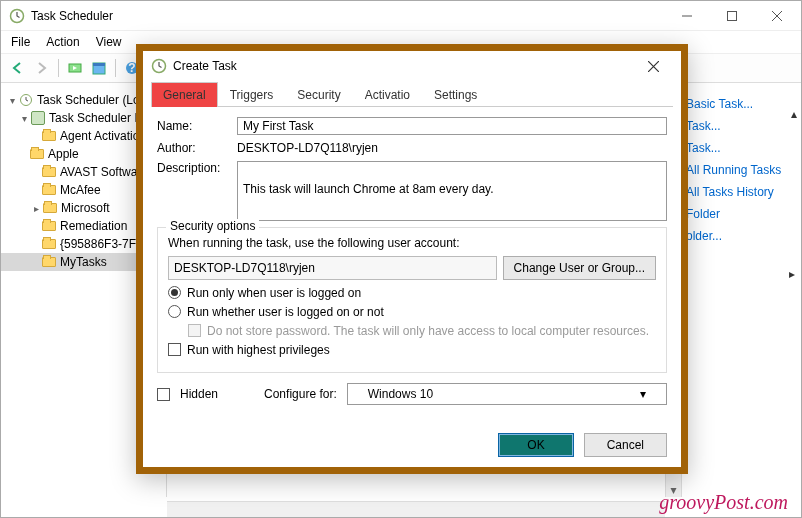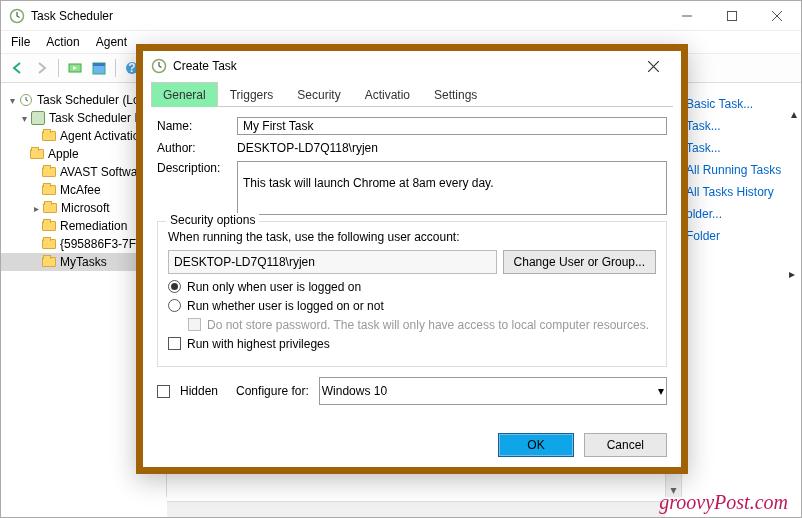--- a/index.html
+++ b/index.html
@@ -35,42 +35,42 @@
   .watermark { position:absolute; right:14px; bottom:4px; font-family: Georgia, serif; font-size: 20px; color:#be185d; font-style: italic; }
 
   
   .dialog { position: absolute; left: 136px; top: 44px; width: 552px; height: 430px; background: #fff; border: 7px solid #a16207; box-shadow: 0 6px 24px rgba(0,0,0,0.25); }
   .dlg-title { height: 30px; display:flex; align-items:center; padding: 0 8px; }
   .dlg-title .clock-icon { width:16px; height:16px; margin-right:6px; }
   .dlg-title .t { flex:1; }
   .dlg-close { width:40px; height:28px; display:flex; align-items:center; justify-content:center; color:#333; }
   .tabs { display:flex; border-bottom:1px solid #ccc; margin: 0 8px; }
   .tab { padding: 5px 11px; border:1px solid transparent; border-bottom:none; position:relative; top:1px; color:#333; }
-  .tab.active { border-color:#ccc; background:#86efac; border-top:1px solid #ccc; }
+  .tab.active { border-color:#ccc; background:#ef4444; border-top:1px solid #ccc; }
   .dlg-body { padding: 10px 14px 8px 14px; }
   .field { display:flex; align-items:center; margin-bottom:6px; }
   .field .lbl { width: 80px; }
   .tinput { flex:1; border:1px solid #999; padding:3px 5px; background:#fff; height:18px; }
   .loc { flex:1; background:#f3f3f3; border:1px solid #e9e9e9; padding:3px 5px; height:22px; }
-  .desc { flex:1; border:1px solid #999; padding:14px 5px; height:54px; resize:none; font:inherit; }
+  .desc { flex:1; border:1px solid #999; padding:20px 5px; height:60px; resize:none; font:inherit; }
   .group { border:1px solid #ddd; padding: 8px 10px 10px 10px; margin-top:6px; position:relative; }
   .group .legend { position:absolute; top:-9px; left:8px; background:#fff; padding:0 4px; }
   .acct-row { display:flex; gap:6px; margin:6px 0; }
   .acct { flex:1; border:1px solid #bbb; background:#f7f7f7; padding:3px 5px; height:24px; display:flex; align-items:center; }
   .btn { border:1px solid #adadad; background:#e9e9e9; padding:3px 10px; height:24px; display:flex; align-items:center; }
   .radio-row, .chk-row { display:flex; align-items:flex-start; gap:6px; margin:5px 0; }
   .radio { width:13px; height:13px; border:1px solid #555; border-radius:50%; display:flex; align-items:center; justify-content:center; }
   .radio.checked::after { content:""; width:7px; height:7px; background:#333; border-radius:50%; }
   .chk { width:13px; height:13px; border:1px solid #555; background:#fff; }
   .chk.disabled { border-color:#bbb; background:#f4f4f4; }
   .disabled-text { color:#9a9a9a; }
   .bottom-row { display:flex; align-items:center; gap:10px; margin-top:10px; }
-  .select { flex:1; border:1px solid #999; height:28px; display:flex; align-items:center; justify-content:space-between; padding:0 2px; background:#fff; }
+  .select { flex:1; border:1px solid #999; height:22px; display:flex; align-items:center; justify-content:space-between; padding:0 20px; background:#fff; }
   .dlg-footer { position:absolute; bottom:10px; right:14px; display:flex; gap:10px; }
-  .btn-primary { border:1px solid #0a64a4; background:#0ea5e9; padding:3px 28px; height:24px; display:flex; align-items:center; box-shadow: inset 0 0 0 1px #7fb7e0; }
+  .btn-primary { border:1px solid #0a64a4; background:#0f766e; padding:3px 28px; height:24px; display:flex; align-items:center; box-shadow: inset 0 0 0 1px #7fb7e0; }
   .btn-default { border:1px solid #adadad; background:#e9e9e9; padding:3px 22px; height:24px; display:flex; align-items:center; }
   svg { display:block; }
 </style>
 </head>
 <body>
 
 <div class="main-window">
   <div class="main-titlebar">
     <span class="clock-icon">
       <svg width="16" height="16" viewBox="0 0 16 16">
@@ -94,21 +94,21 @@
           <svg width="10" height="10">
             <path d="M0 0l10 10M10 0L0 10" stroke="#555"></path>
           </svg>
         </div>
     </div>
   </div>
 
   <div class="menubar">
     <span>File</span>
     <span>Action</span>
-    <span>Agent</span>
+    <span>View</span>
   </div>
 
   <div class="toolbar">
     <div class="tbtn">
         <svg width="14" height="14">
           <path d="M9 2L3 7l6 5" fill="none" stroke="#2a7" stroke-width="2"></path>
         </svg>
       </div>
     <div class="tbtn">
         <svg width="14" height="14">
@@ -215,22 +215,22 @@
       </div>
     </div>
 
     <div class="actions">
       <span class="tri">▴</span>
       <div class="arow">Basic Task...</div>
       <div class="arow">Task...</div>
       <div class="arow">Task...</div>
       <div class="arow">All Running Tasks</div>
       <div class="arow">All Tasks History</div>
+      <div class="arow">Folder</div>
       <div class="arow">older...</div>
-      <div class="arow">Folder</div>
       <div style="position:absolute; right:6px; top:180px; color:#333">▸</div>
     </div>
   </div>
 
   <div class="hscroll" style="left:166px; right:136px;"></div>
 </div>
 
 <div class="dialog">
   <div class="dlg-title">
     <span class="clock-icon">
@@ -290,21 +290,21 @@
       </div>
       <div class="chk-row">
         <span class="chk"></span>
         <span>Run with highest privileges</span>
       </div>
     </div>
 
     <div class="bottom-row">
       <span class="chk"></span>
       <span>Hidden</span>
-      <span style="margin-left:8px">Configure for:</span>
+      <span style="margin-left:36px">Configure for:</span>
       <div class="select">
         <span>Windows 10</span>
         <span>▾</span>
       </div>
     </div>
   </div>
 
   <div class="dlg-footer">
     <div class="btn-primary">OK</div>
     <div class="btn-default">Cancel</div>

